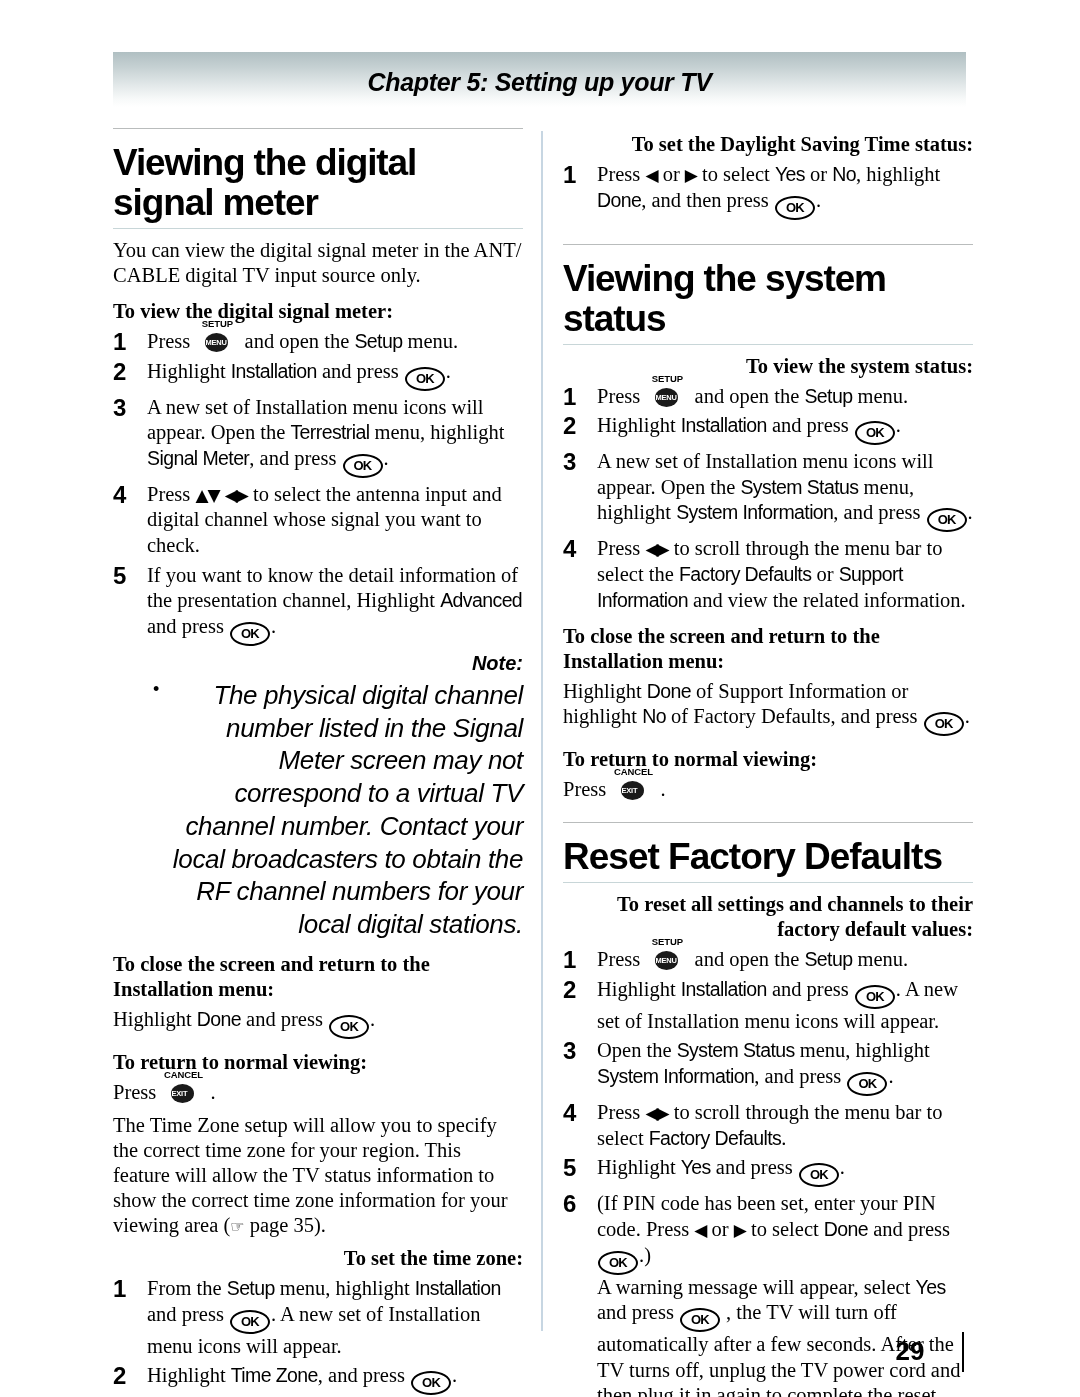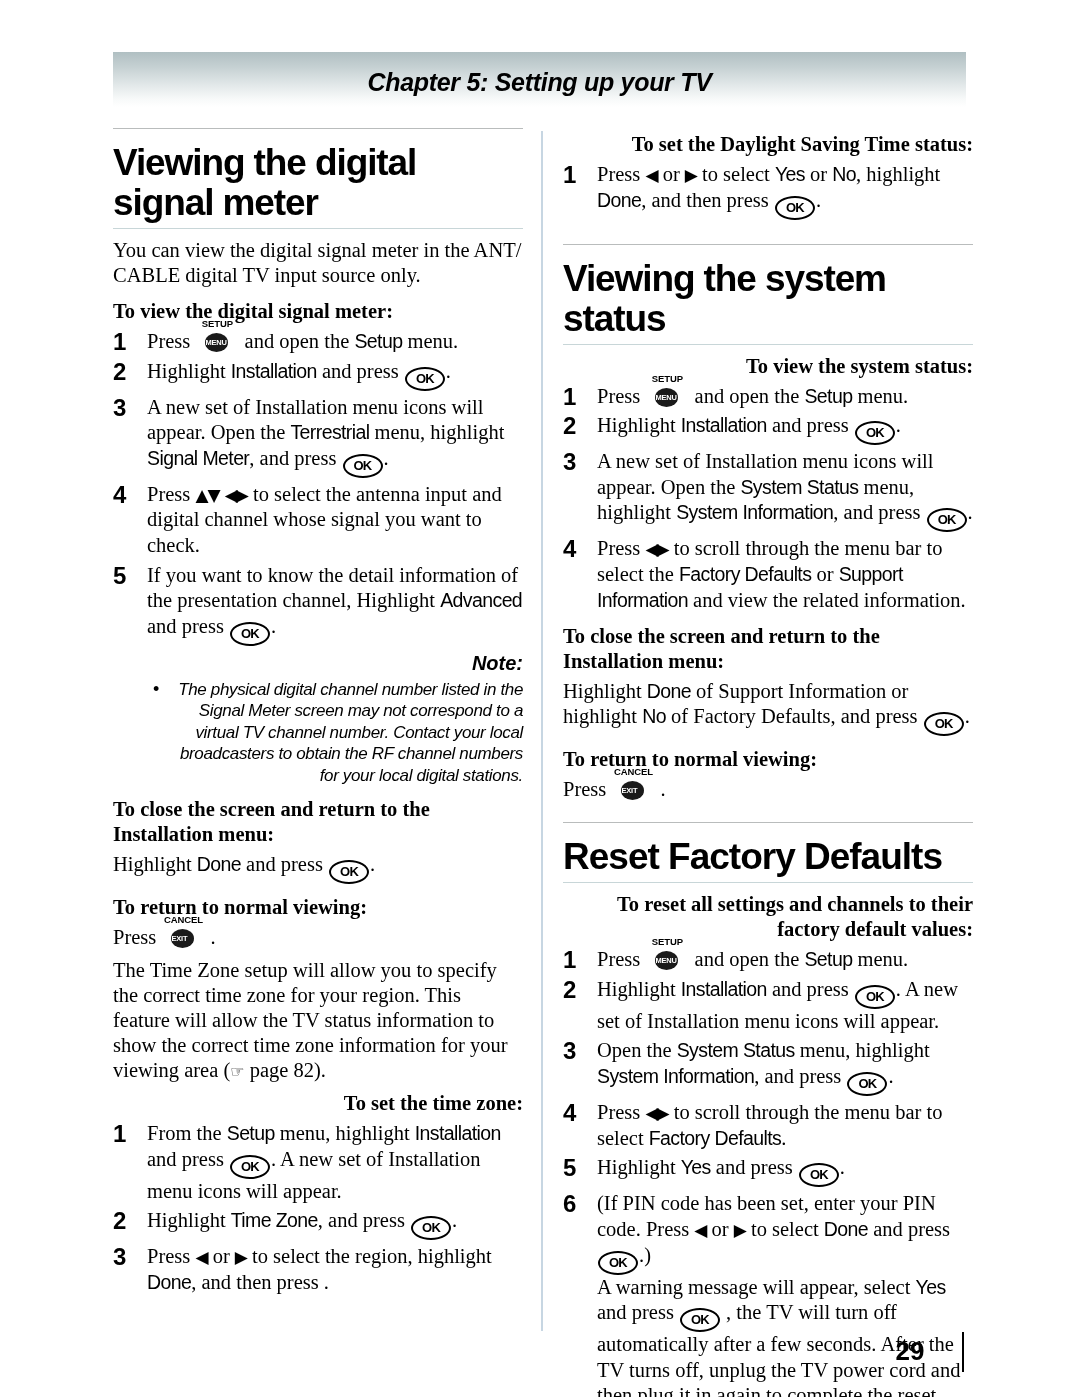--- a/index.html
+++ b/index.html
@@ -131,21 +131,21 @@
   }
   ul.note-list {
     margin: 0 0 6px 0;
     padding-left: 22px;
     list-style: none;
   }
   ul.note-list li {
     position: relative;
     font-family: "Liberation Sans", "DejaVu Sans", sans-serif;
     font-style: italic;
-    font-size: 17px;
+    font-size: 26px;
     line-height: 1.26;
     letter-spacing: -0.35px;
     margin-bottom: 7px;
   }
   ul.note-list li:before {
     content: "\2022";
     position: absolute;
     left: -16px;
     top: -1px;
     font-size: 18px;
@@ -297,21 +297,21 @@
     </ul>
   </div>
 
   <h2 class="sub-h">To close the screen and return to the Installation menu:</h2>
   <p class="body">Highlight <span class="mw">Done</span> and press <span class="key-ok">OK</span>.</p>
 
   <h2 class="sub-h">To return to normal viewing:</h2>
   <p class="body">Press <span class="key-stack"><span class="key-cap">CANCEL</span><span class="key-circle">EXIT</span></span> .</p>
 
 
-  <p class="body"><span>The Time Zone setup will allow you to specify the correct time zone for your region. This feature will allow the TV status information to show the correct time zone information for your viewing area (</span><span class="hand">☞</span><span> page 82).</span></p>
+  <p class="body"><span>The Time Zone setup will allow you to specify the correct time zone for your region. This feature will allow the TV status information to show the correct time zone information for your viewing area (</span><span class="hand">☞</span><span> page 35).</span></p>
 
   <h2 class="sub-h t0">To set the time zone:</h2>
 
   <div class="step">
     <span class="step-num">1</span>
     <span>From the <span class="mw">Setup</span> menu, highlight <span class="mw">Installation</span> and press <span class="key-ok">OK</span>. A new set of Installation menu icons will appear.</span>
   </div>
 
   <div class="step">
     <span class="step-num">2</span>

